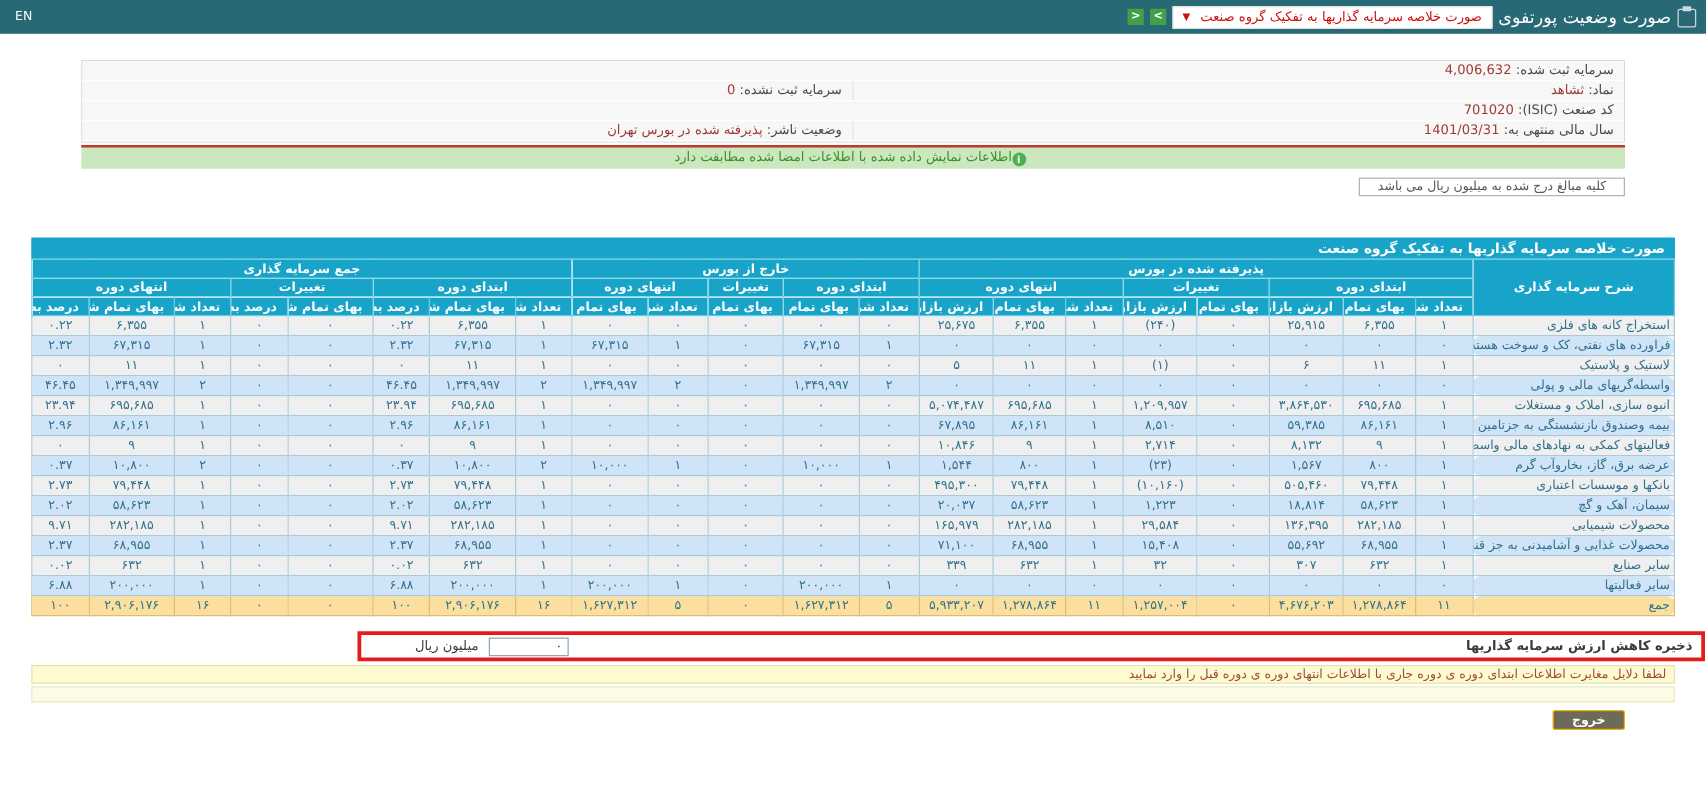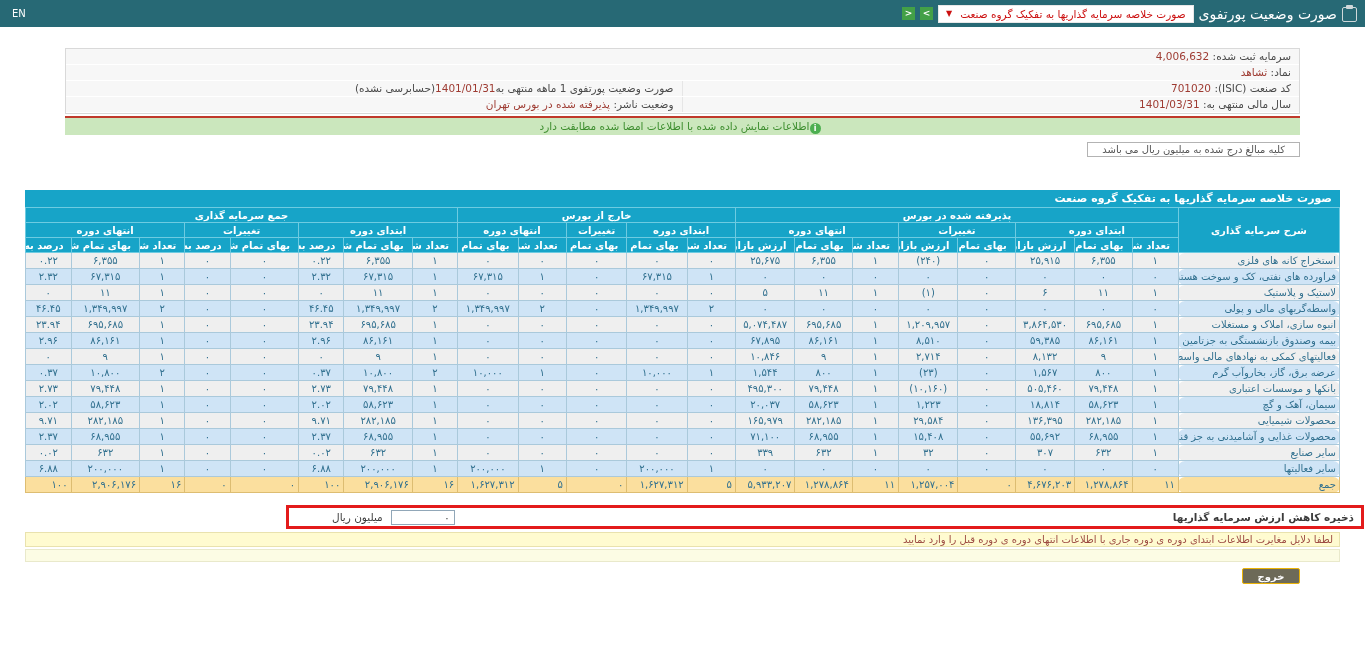--- a/index.html
+++ b/index.html
@@ -42,21 +42,21 @@
   .tbl-title { background:#17a4c8; color:#fff; font-weight:bold; font-size:11px; height:17px;
     line-height:17px; padding:0 8px; }
   table.grid { width:1315px; border-collapse:collapse; table-layout:fixed; }
   table.grid th { background:#17a4c8; color:#fff; font-weight:bold; font-size:10px;
     border:1px solid #6ecbe1; height:15px; padding:0 8px; white-space:nowrap; overflow:hidden; }
   table.grid td { border:1px solid #aac9db; font-size:10px; color:#31708f; text-align:center;
     height:16px; padding:0 3px; white-space:nowrap; overflow:hidden; }
   table.grid td.desc { text-align:right;border-radius:7px; }
   tr.odd td { background:#efefef; }
   tr.even td { background:#cfe4f6; }
-  tr.total td { background:#fbdf9e; border-color:#ddbd72;text-align:right; }
+  tr.total td { background:#fbdf9e; border-color:#ddbd72; }
   td.neg { color:#d42a1e; }
 
   
   .reserve { width:1078px; margin:12px 1px 0 auto; border:3px solid #e31b1b; background:#fff;
     display:flex; align-items:center; height:24px; padding:0 3px; }
   .r-label { font-size:10.5px; color:#3c3c3c; padding-right:4px;font-weight:bold; }
   .r-spacer { flex:1; }
   .r-value { width:64px; height:15px; border:1px solid #91a7b8; background:#fff; font-size:10px;
     color:#333; text-align:right; padding:0 4px; line-height:14px; }
   .r-unit { font-size:10.5px; color:#3c3c3c; margin-right:8px; margin-left:40px; }
@@ -94,28 +94,29 @@
     <div class="info-cell">
       <span>سرمایه ثبت شده:</span>
       <span class="val">4,006,632</span>
     </div>
   </div>
   <div class="info-row">
     <div class="info-cell">
       <span>نماد:</span>
       <span class="val">ثشاهد</span>
     </div>
+    <div class="info-cell">
+      <span>سرمایه ثبت نشده:</span>
+      <span class="val">0</span>
+    </div>
   </div>
   <div class="info-row">
     <div class="info-cell">
       <span>کد صنعت (ISIC):</span>
       <span class="val">701020</span>
-    </div>
-    <div class="info-cell">
-      <span>صورت وضعیت پورتفوی 1 ماهه منتهی به</span><span class="val">1401/01/31</span><span>(حسابرسی نشده)</span>
     </div>
   </div>
   <div class="info-row">
     <div class="info-cell">
       <span>سال مالی منتهی به:</span>
       <span class="val">1401/03/31</span>
     </div>
     <div class="info-cell">
       <span>وضعیت ناشر:</span>
       <span class="val">پذیرفته شده در بورس تهران</span>

